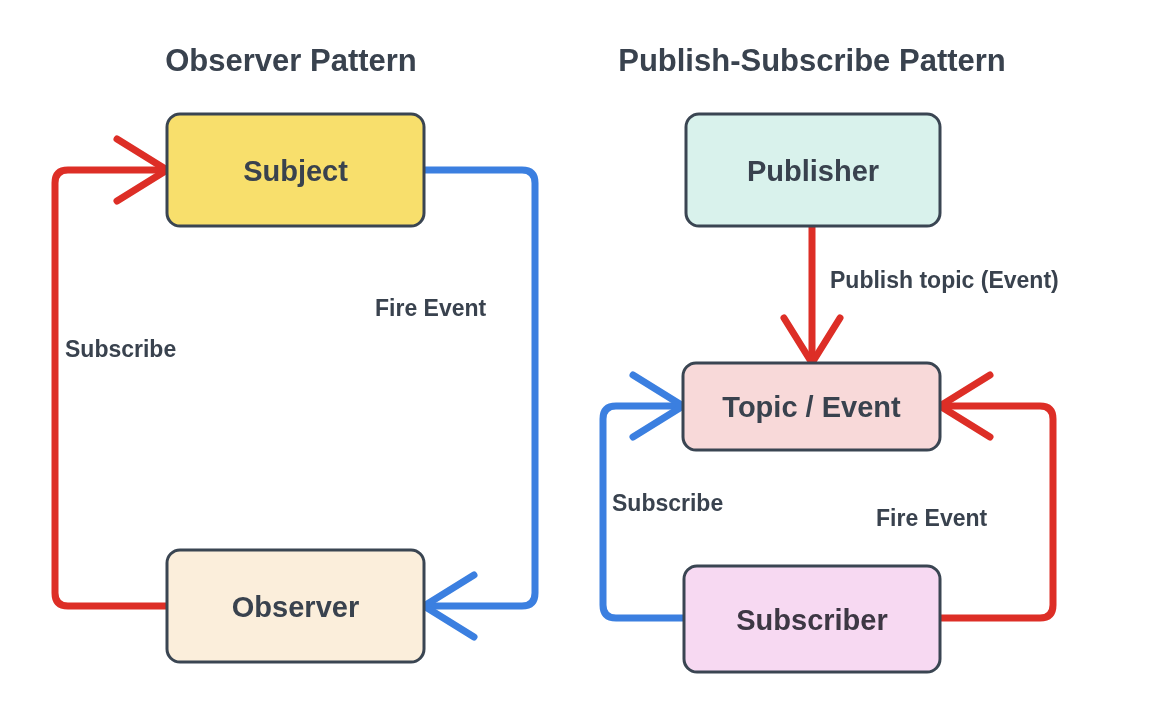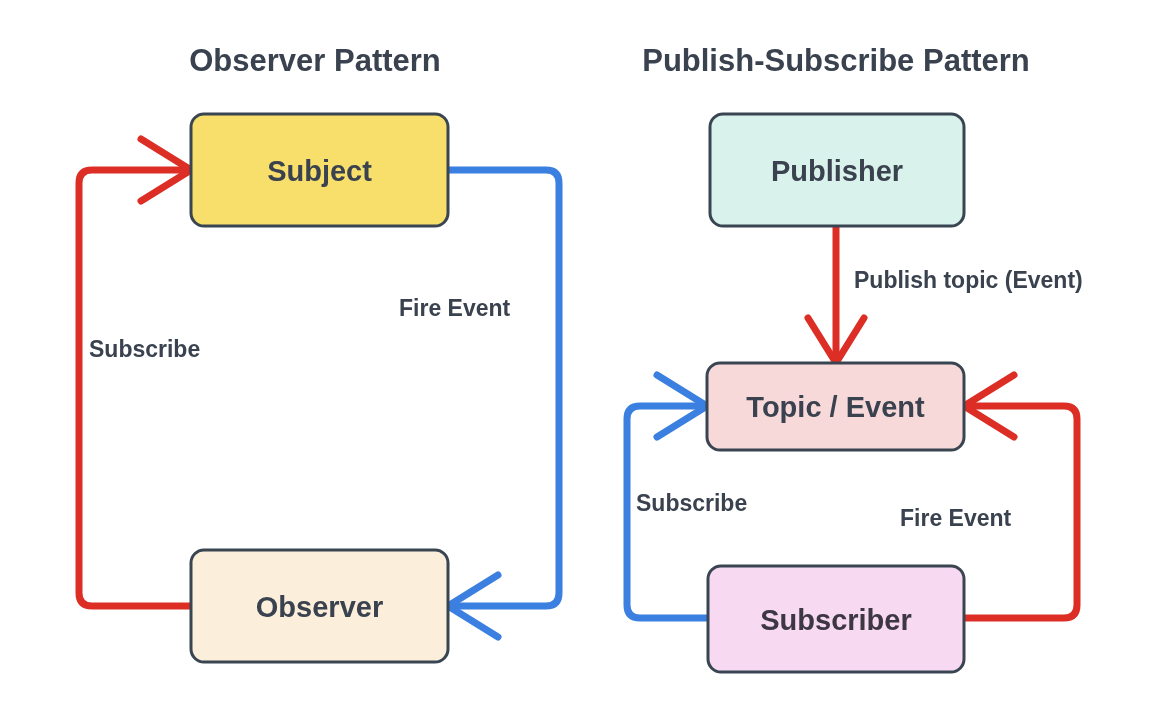--- a/index.html
+++ b/index.html
@@ -10,21 +10,20 @@
   body {
     width: 1163px;
     height: 720px;
     font-family: "Liberation Sans", sans-serif;
     overflow: hidden;
   }
   #diagram-root {
     position: relative;
     width: 923px;
     height: 720px;
-    margin-left: 24px;
   }
   svg.diagram-canvas {
     position: absolute;
     top: 0;
     left: 0;
     width: 1163px;
     height: 720px;
     display: block;
   }
   .panel-title {

